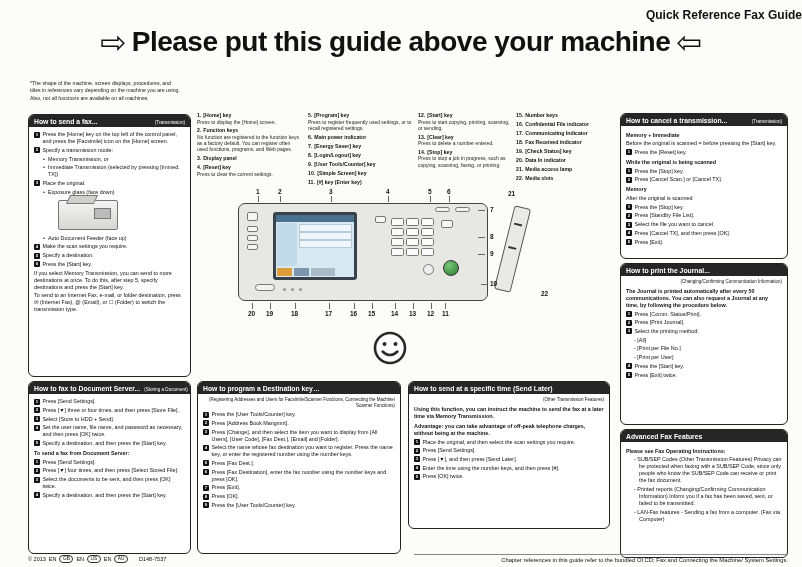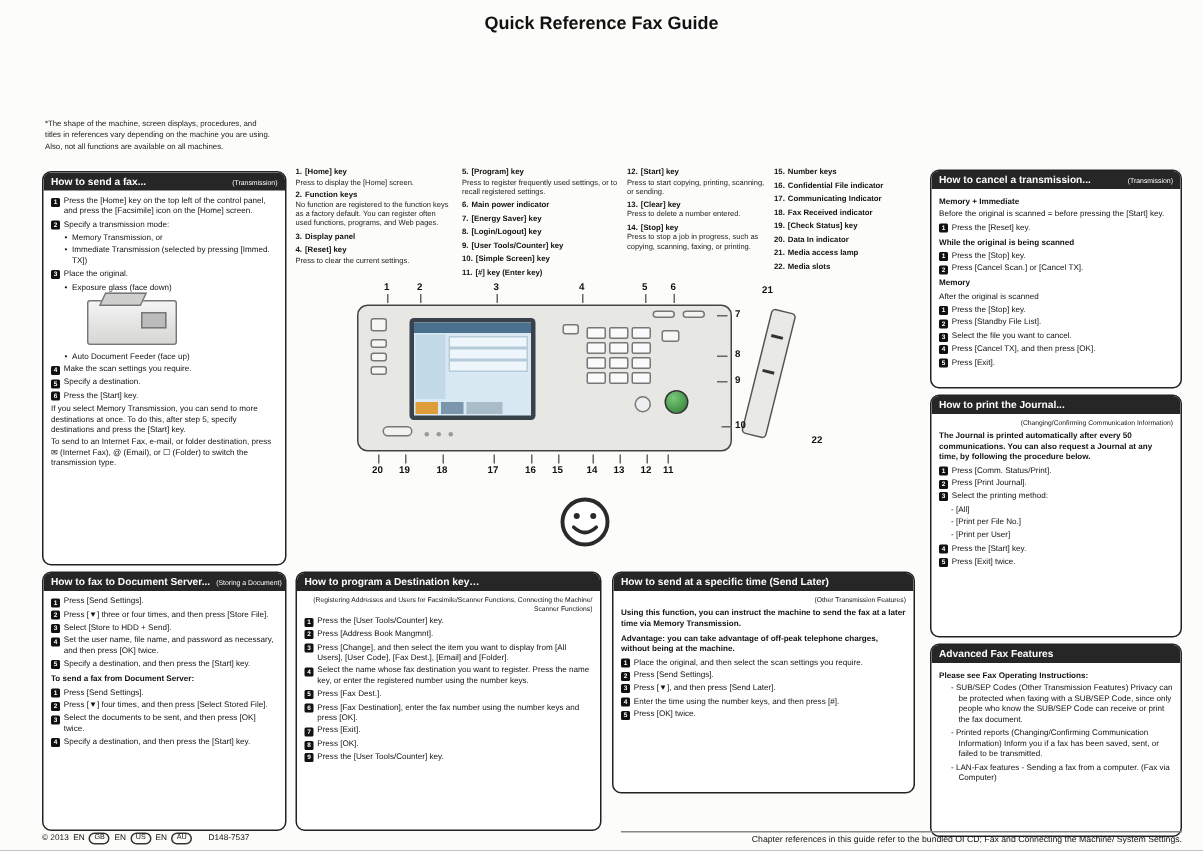--- a/index.html
+++ b/index.html
@@ -1,21 +1,21 @@
 <!DOCTYPE html>
 <html><head>
 <meta charset="utf-8">
 <style>
   html,body { margin:0; padding:0; background:#9a9a9a; }
   .page {
     position:relative; width:802px; height:567px; margin:0 auto;
     background:#fcfcfa; color:#111; overflow:hidden;
     font-family:"Liberation Sans","DejaVu Sans",sans-serif;
   }
-  .doc-title { position:absolute; top:8px; left:0; right:0; text-align:center; font-size:12px; font-weight:bold; }
+  .doc-title { position:absolute; top:8px; left:0; right:0; text-align:right; font-size:12px; font-weight:bold; }
   .banner { position:absolute; top:22px; left:0; right:0; text-align:center; font-weight:bold; font-size:28px; letter-spacing:-0.5px; white-space:nowrap; }
   .banner .arrow { font-weight:normal; font-size:31px; position:relative; top:2px; margin:0 6px; font-family:"DejaVu Sans",sans-serif; }
   .side-note { position:absolute; left:30px; top:80px; width:150px; font-size:5.2px; line-height:1.4; color:#222; }
 
   
   .box { position:absolute; border:1px solid #222; border-radius:6px; background:#fff; overflow:hidden; box-sizing:border-box; }
   .box-header { background:#262626; color:#fff; padding:2.5px 5px 2px; display:flex; justify-content:space-between; align-items:baseline; gap:4px; }
   .box-title { font-weight:bold; font-size:6.8px; white-space:nowrap; }
   .box-tag { font-size:4.6px; flex:0 0 auto; }
   .box-body { padding:3px 5px 4px; font-size:5.4px; line-height:1.3; }
@@ -79,20 +79,21 @@
   .footer-rule { position:absolute; left:414px; right:14px; bottom:12px; height:1px; background:#888; }
   .footer-right { position:absolute; right:14px; bottom:4px; font-size:5.8px; }
 </style>
 </head>
 <body>
 
 <div class="page">
 
   <div class="doc-title">Quick Reference Fax Guide</div>
 
+  <div class="banner"><span class="arrow">⇨</span><span>Please put this guide above your machine</span><span class="arrow">⇦</span></div>
 
   <div class="side-note">*The shape of the machine, screen displays, procedures, and titles in references vary depending on the machine you are using. Also, not all functions are available on all machines.</div>
 
   <div class="box" style="left:28px; top:114px; width:163px; height:263px;">
     <div class="box-header">
       <span class="box-title">How to send a fax...</span>
       <span class="box-tag">(Transmission)</span>
     </div>
     <div class="box-body">
 

